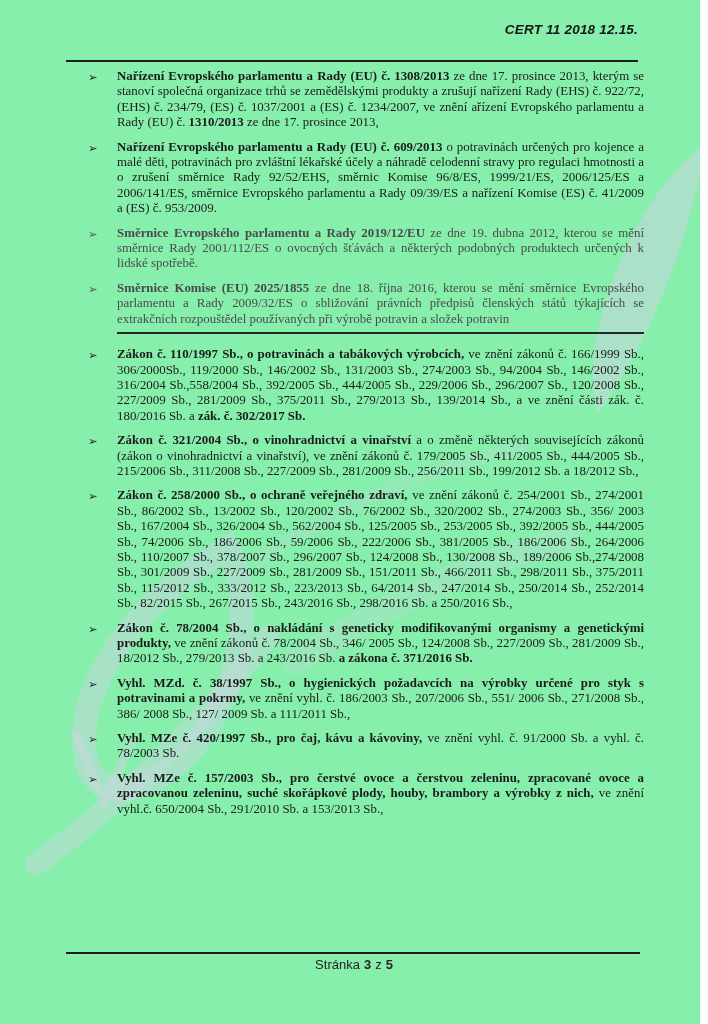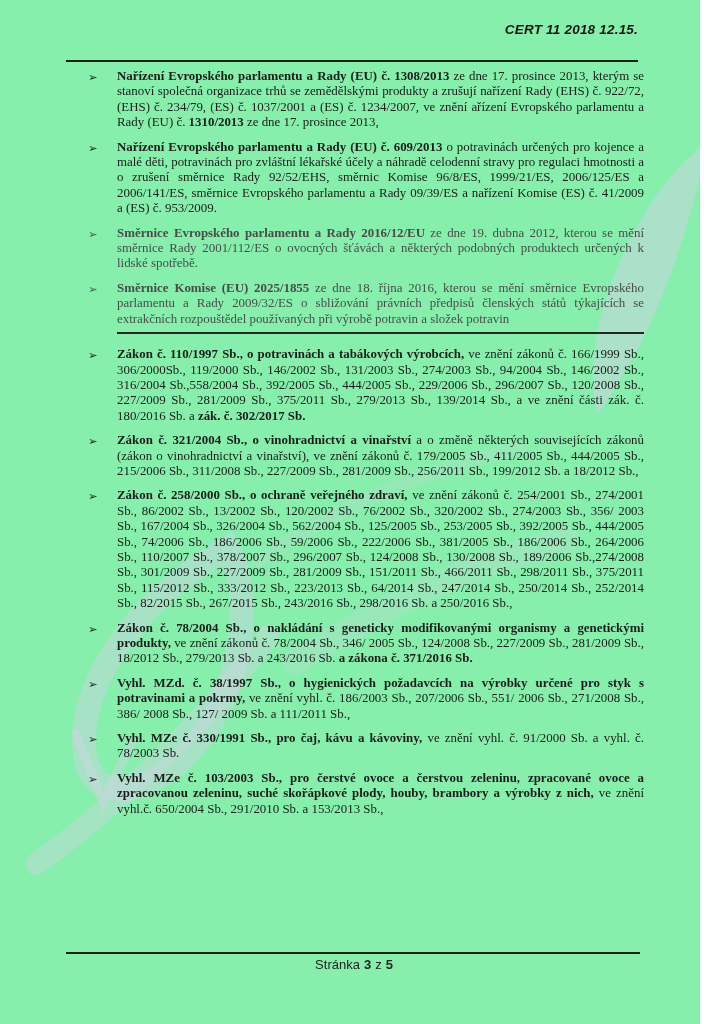--- a/index.html
+++ b/index.html
@@ -77,32 +77,32 @@
     <path d="M 76 734 L 103 802 L 132 742" fill="none" stroke="#c9d6e0" stroke-width="9" stroke-linecap="round" opacity="0.5"></path>
   </svg>
 
   <div class="header-ref">CERT 11 2018 12.15.</div>
   <div class="rule rule-top"></div>
 
   <div class="content">
     <div id="eu-list">
         <div class="item"><span class="bullet">➢</span><span><span class="seg bold">Nařízení Evropského parlamentu a Rady (EU) č. 1308/2013</span><span class="seg"> ze dne 17. prosince 2013, kterým se stanoví společná organizace trhů se zemědělskými produkty a zrušují nařízení Rady (EHS) č. 922/72, (EHS) č. 234/79, (ES) č. 1037/2001 a (ES) č. 1234/2007, ve znění ařízení Evropského parlamentu a Rady (EU) č. </span><span class="seg bold">1310/2013</span><span class="seg"> ze dne 17. prosince 2013,</span></span></div>
         <div class="item"><span class="bullet">➢</span><span><span class="seg bold">Nařízení Evropského parlamentu a Rady (EU) č. 609/2013</span><span class="seg"> o potravinách určených pro kojence a malé děti, potravinách pro zvláštní lékařské účely a náhradě celodenní stravy pro regulaci hmotnosti a o zrušení směrnice Rady 92/52/EHS, směrnic Komise 96/8/ES, 1999/21/ES, 2006/125/ES a 2006/141/ES, směrnice Evropského parlamentu a Rady 09/39/ES a nařízení Komise (ES) č. 41/2009 a (ES) č. 953/2009.</span></span></div>
-        <div class="item muted"><span class="bullet">➢</span><span><span class="seg bold">Směrnice Evropského parlamentu a Rady 2016/12/EU</span><span class="seg"> ze dne 19. dubna 2012, kterou se mění směrnice Rady 2001/112/ES o ovocných šťávách a některých podobných produktech určených k lidské spotřebě.</span></span></div>
+        <div class="item muted"><span class="bullet">➢</span><span><span class="seg bold">Směrnice Evropského parlamentu a Rady 2019/12/EU</span><span class="seg"> ze dne 19. dubna 2012, kterou se mění směrnice Rady 2001/112/ES o ovocných šťávách a některých podobných produktech určených k lidské spotřebě.</span></span></div>
         <div class="item muted"><span class="bullet">➢</span><span><span class="seg bold">Směrnice Komise (EU) 2025/1855</span><span class="seg"> ze dne 18. října 2016, kterou se mění směrnice Evropského parlamentu a Rady 2009/32/ES o sbližování právních předpisů členských států týkajících se extrakčních rozpouštědel používaných při výrobě potravin a složek potravin</span></span></div>
       </div>
     <div class="section-divider"></div>
     <div id="law-list">
         <div class="item"><span class="bullet">➢</span><span><span class="seg bold">Zákon č. 110/1997 Sb., o potravinách a tabákových výrobcích,</span><span class="seg"> ve znění zákonů č. 166/1999 Sb., 306/2000Sb., 119/2000 Sb., 146/2002 Sb., 131/2003 Sb., 274/2003 Sb., 94/2004 Sb., 146/2002 Sb., 316/2004 Sb.,558/2004 Sb., 392/2005 Sb., 444/2005 Sb., 229/2006 Sb., 296/2007 Sb., 120/2008 Sb., 227/2009 Sb., 281/2009 Sb., 375/2011 Sb., 279/2013 Sb., 139/2014 Sb., a ve znění části zák. č. 180/2016 Sb. a </span><span class="seg bold">zák. č. 302/2017 Sb.</span></span></div>
         <div class="item"><span class="bullet">➢</span><span><span class="seg bold">Zákon č. 321/2004 Sb., o vinohradnictví a vinařství</span><span class="seg"> a o změně některých souvisejících zákonů (zákon o vinohradnictví a vinařství), ve znění zákonů č. 179/2005 Sb., 411/2005 Sb., 444/2005 Sb., 215/2006 Sb., 311/2008 Sb., 227/2009 Sb., 281/2009 Sb., 256/2011 Sb., 199/2012 Sb. a 18/2012 Sb.,</span></span></div>
         <div class="item"><span class="bullet">➢</span><span><span class="seg bold">Zákon č. 258/2000 Sb., o ochraně veřejného zdraví,</span><span class="seg"> ve znění zákonů č. 254/2001 Sb., 274/2001 Sb., 86/2002 Sb., 13/2002 Sb., 120/2002 Sb., 76/2002 Sb., 320/2002 Sb., 274/2003 Sb., 356/ 2003 Sb., 167/2004 Sb., 326/2004 Sb., 562/2004 Sb., 125/2005 Sb., 253/2005 Sb., 392/2005 Sb., 444/2005 Sb., 74/2006 Sb., 186/2006 Sb., 59/2006 Sb., 222/2006 Sb., 381/2005 Sb., 186/2006 Sb., 264/2006 Sb., 110/2007 Sb., 378/2007 Sb., 296/2007 Sb., 124/2008 Sb., 130/2008 Sb., 189/2006 Sb.,274/2008 Sb., 301/2009 Sb., 227/2009 Sb., 281/2009 Sb., 151/2011 Sb., 466/2011 Sb., 298/2011 Sb., 375/2011 Sb., 115/2012 Sb., 333/2012 Sb., 223/2013 Sb., 64/2014 Sb., 247/2014 Sb., 250/2014 Sb., 252/2014 Sb., 82/2015 Sb., 267/2015 Sb., 243/2016 Sb., 298/2016 Sb. a 250/2016 Sb.,</span></span></div>
         <div class="item"><span class="bullet">➢</span><span><span class="seg bold">Zákon č. 78/2004 Sb., o nakládání s geneticky modifikovanými organismy a genetickými produkty,</span><span class="seg"> ve znění zákonů č. 78/2004 Sb., 346/ 2005 Sb., 124/2008 Sb., 227/2009 Sb., 281/2009 Sb., 18/2012 Sb., 279/2013 Sb. a 243/2016 Sb. </span><span class="seg bold">a zákona č. 371/2016 Sb.</span></span></div>
         <div class="item"><span class="bullet">➢</span><span><span class="seg bold">Vyhl. MZd. č. 38/1997 Sb., o hygienických požadavcích na výrobky určené pro styk s potravinami a pokrmy,</span><span class="seg"> ve znění vyhl. č. 186/2003 Sb., 207/2006 Sb., 551/ 2006 Sb., 271/2008 Sb., 386/ 2008 Sb., 127/ 2009 Sb. a  111/2011 Sb.,</span></span></div>
-        <div class="item"><span class="bullet">➢</span><span><span class="seg bold">Vyhl. MZe č. 330/1991 Sb., pro čaj, kávu a kávoviny,</span><span class="seg"> ve znění vyhl. č. 91/2000 Sb. a vyhl. č. 78/2003 Sb.</span></span></div>
-        <div class="item"><span class="bullet">➢</span><span><span class="seg bold">Vyhl. MZe č. 103/2003 Sb., pro čerstvé ovoce a čerstvou zeleninu, zpracované ovoce a zpracovanou zeleninu, suché skořápkové plody, houby, brambory a výrobky z nich,</span><span class="seg"> ve znění vyhl.č. 650/2004 Sb., 291/2010 Sb. a 153/2013 Sb.,</span></span></div>
+        <div class="item"><span class="bullet">➢</span><span><span class="seg bold">Vyhl. MZe č. 420/1997 Sb., pro čaj, kávu a kávoviny,</span><span class="seg"> ve znění vyhl. č. 91/2000 Sb. a vyhl. č. 78/2003 Sb.</span></span></div>
+        <div class="item"><span class="bullet">➢</span><span><span class="seg bold">Vyhl. MZe č. 157/2003 Sb., pro čerstvé ovoce a čerstvou zeleninu, zpracované ovoce a zpracovanou zeleninu, suché skořápkové plody, houby, brambory a výrobky z nich,</span><span class="seg"> ve znění vyhl.č. 650/2004 Sb., 291/2010 Sb. a 153/2013 Sb.,</span></span></div>
       </div>
   </div>
 
   <div class="rule rule-footer"></div>
   <div class="footer">
     <span>Stránka</span>
     <span class="b">3</span>
     <span>z</span>
     <span class="b">5</span>
   </div>

